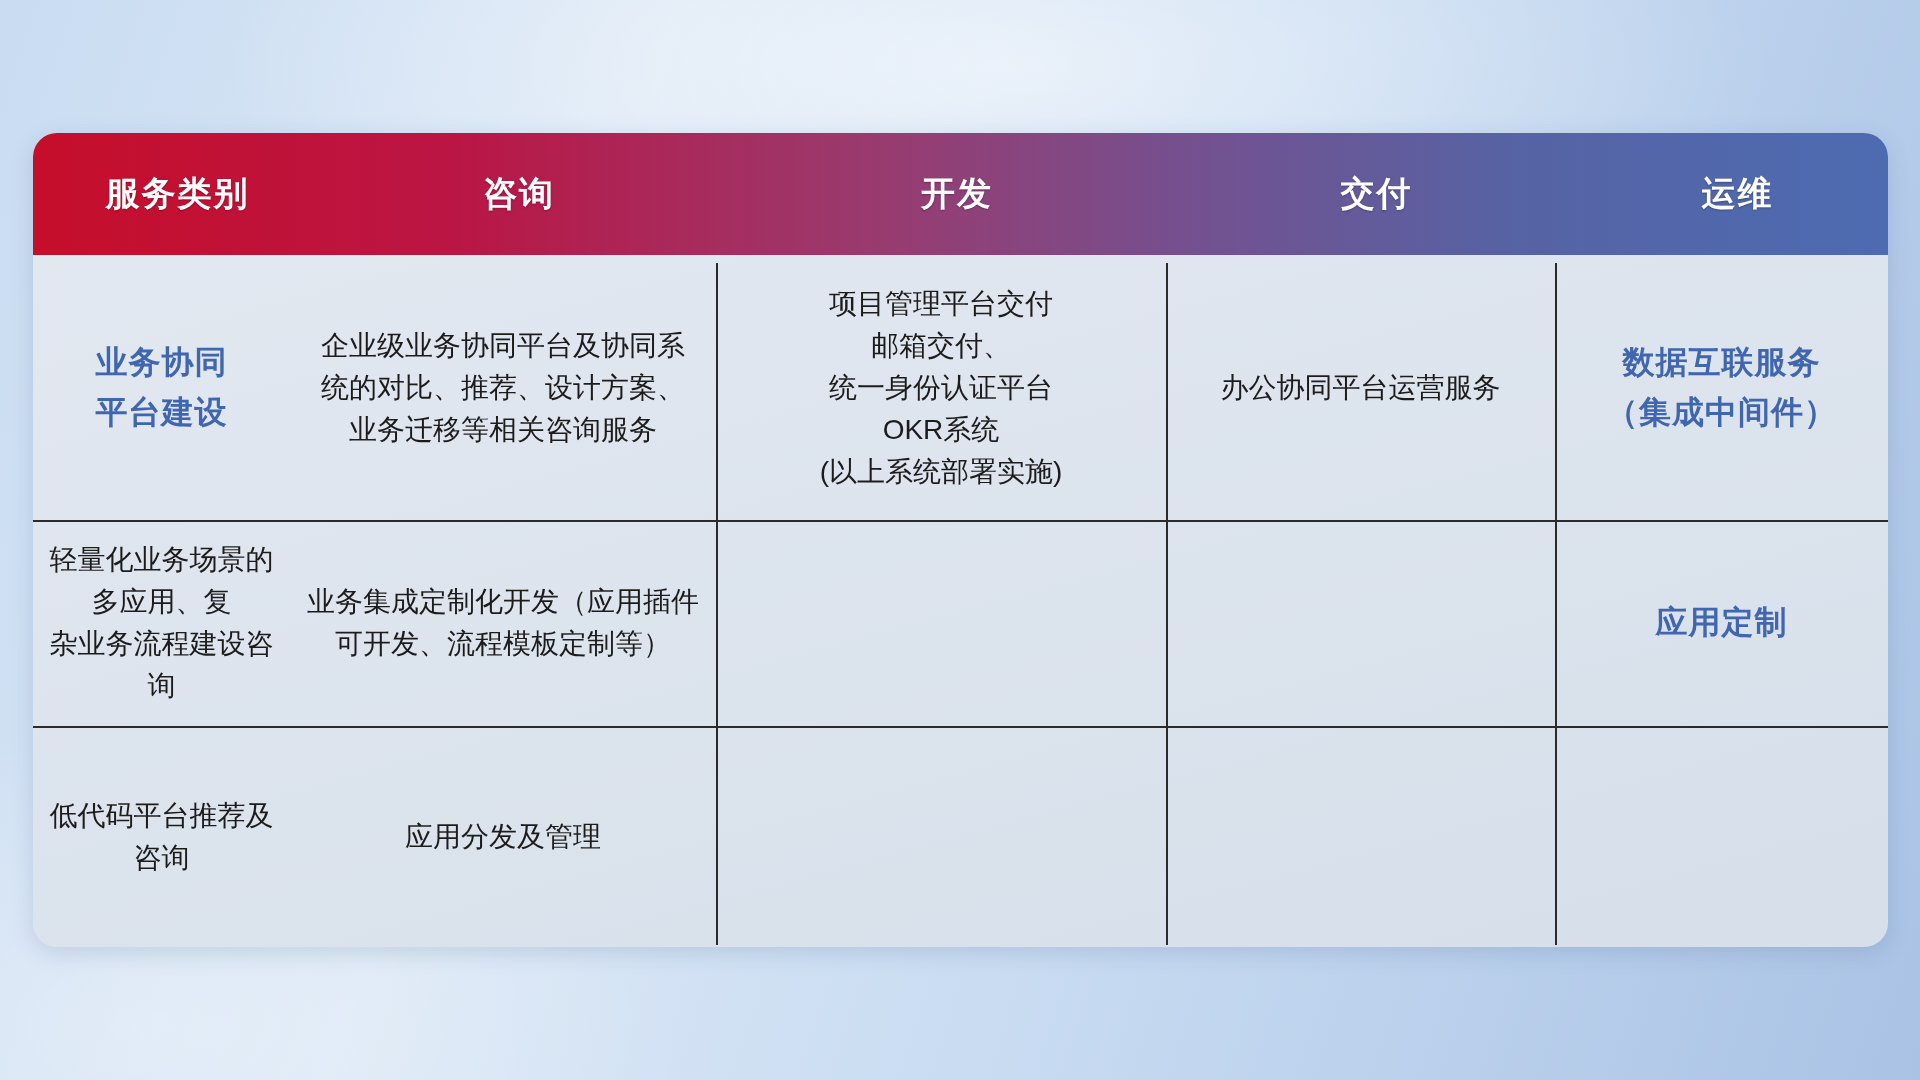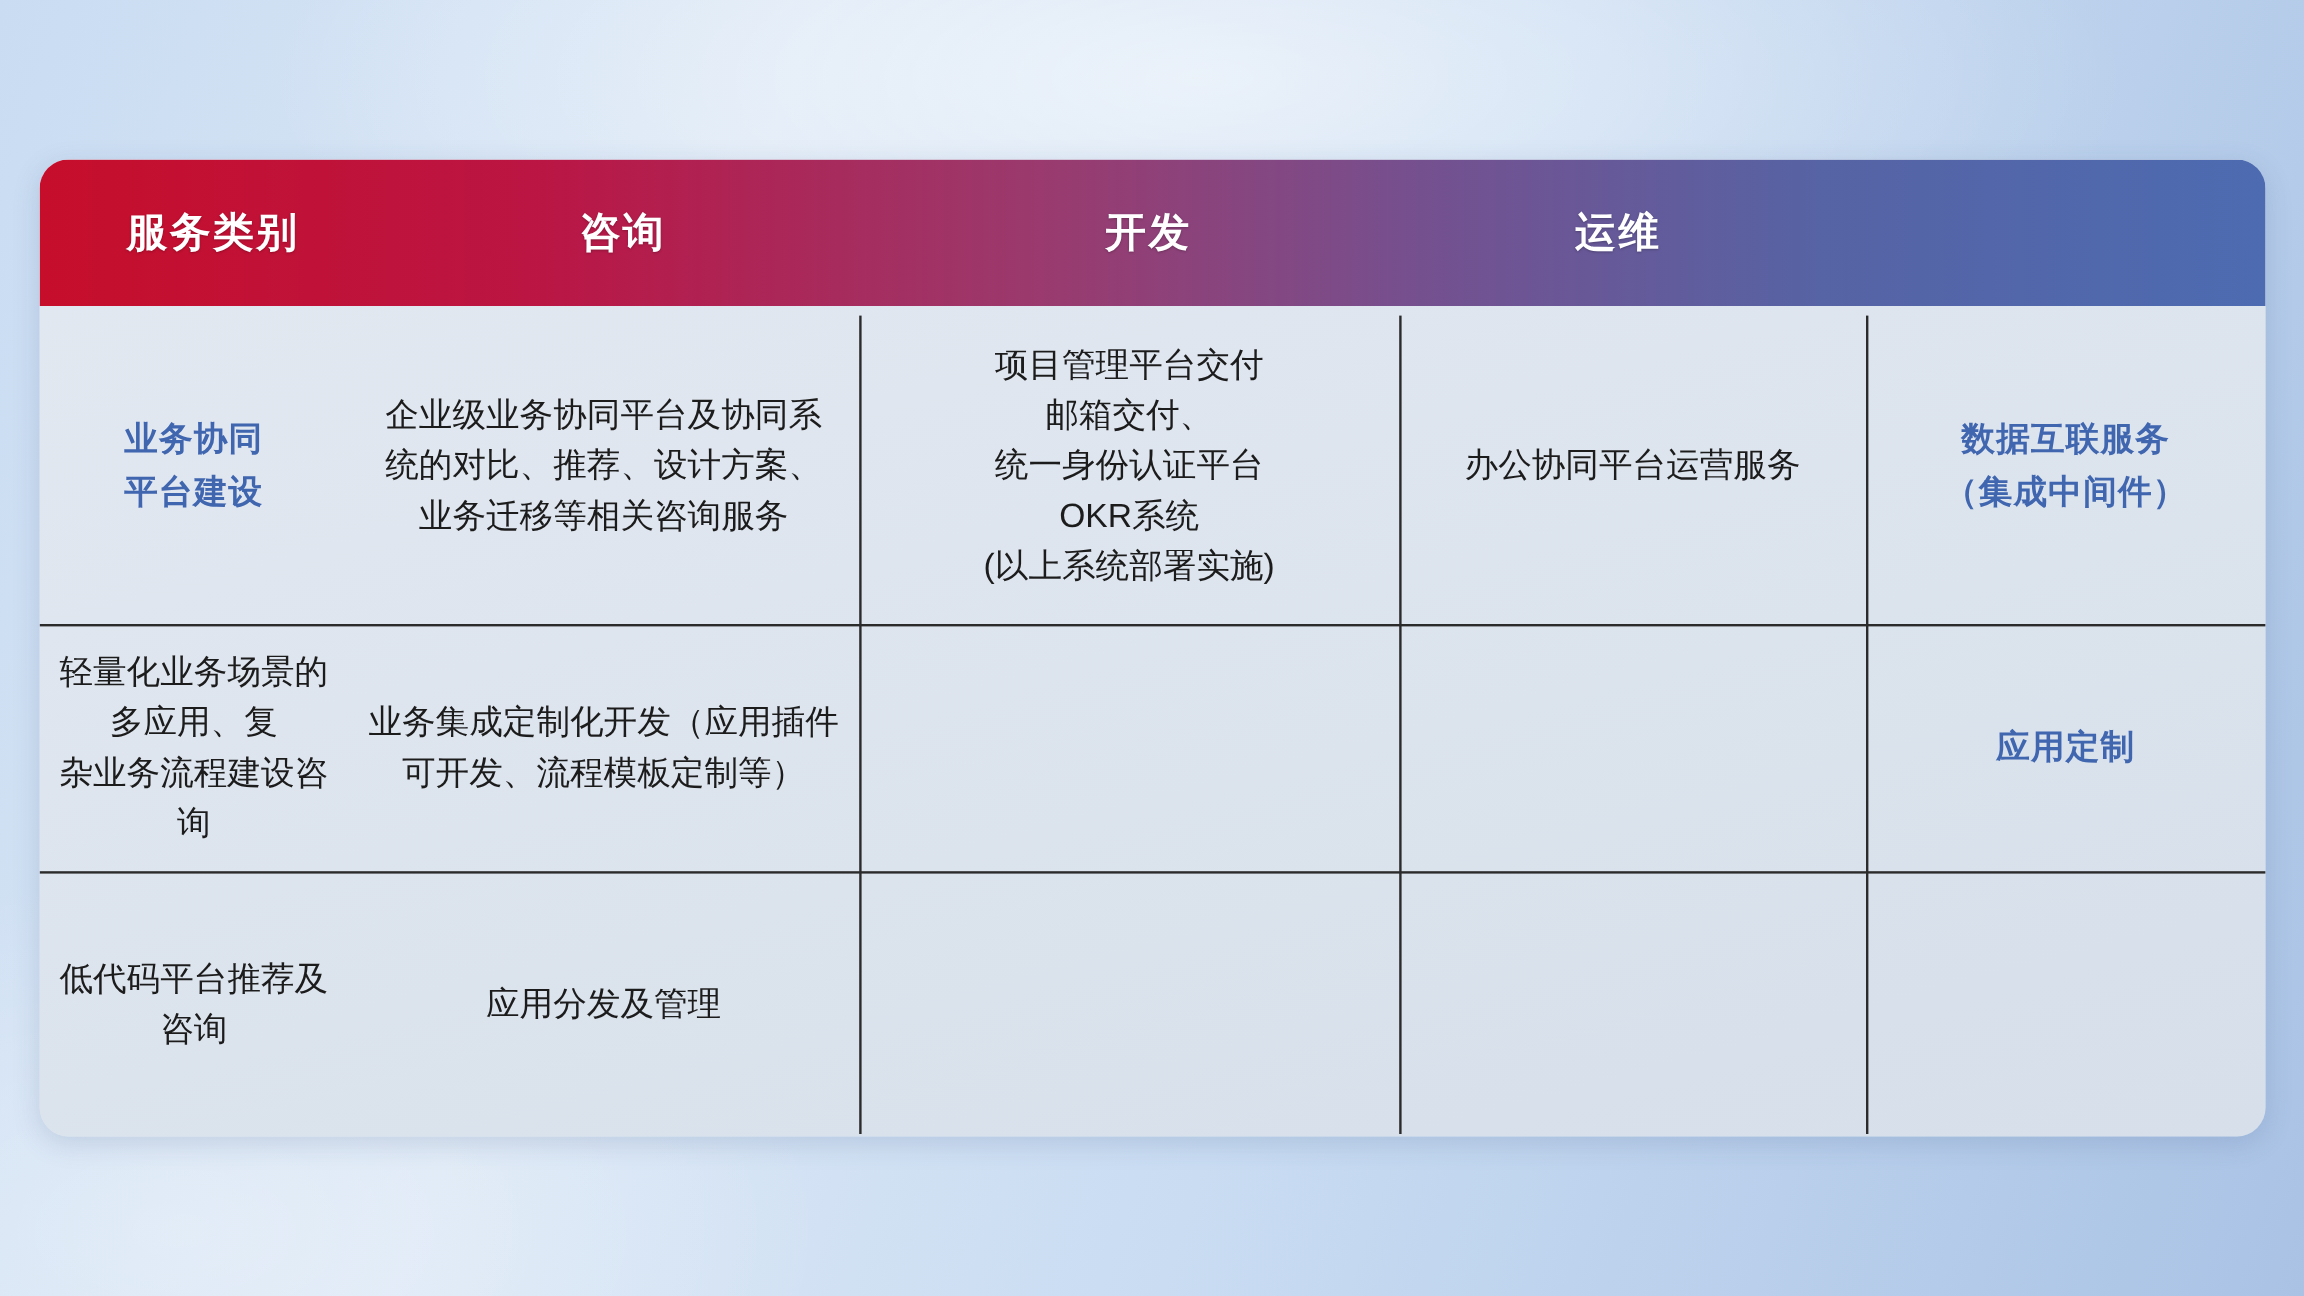--- a/index.html
+++ b/index.html
@@ -47,21 +47,21 @@
     grid-template-columns: 13.854% 22.965% 24.259% 20.970% 17.952%;
     grid-template-rows: 265px 206px 221px;
   }
   .cell {
     display: flex; align-items: center; justify-content: center;
     text-align: center; white-space: pre-line;
     color: var(--cell-text-color); font-size: 28px; line-height: 1.5;
     padding: 16px 10px;
   }
   .cell.category {
-    color: var(--category-text-color); font-size: 28px; font-weight: bold;
+    color: var(--category-text-color); font-size: 32px; font-weight: bold;
     line-height: 1.55; letter-spacing: 1px;
   }
   .vline {
     position: absolute; width: 2px; top: 8px; bottom: 2px;
     background: var(--divider-color);
   }
   .vline.v1 { left: 36.819%; } .vline.v2 { left: 61.078%; } .vline.v3 { left: 82.049%; }
   .hline {
     position: absolute; left: 0; right: 0; height: 2px;
     background: var(--divider-color);
@@ -71,20 +71,21 @@
 </head>
 <body>
 
 <div class="stage">
   <div class="table-card">
 
     <div class="header-row">
       <div class="header-cell c1">服务类别</div>
       <div class="header-cell c2">咨询</div>
       <div class="header-cell c3">开发</div>
+      <div class="header-cell c4">交付</div>
       <div class="header-cell c5">运维</div>
     </div>
 
     <div class="body-grid">
 
       <div class="cell category">业务协同
 平台建设</div>
       <div class="cell">企业级业务协同平台及协同系
 统的对比、推荐、设计方案、
 业务迁移等相关咨询服务</div>

